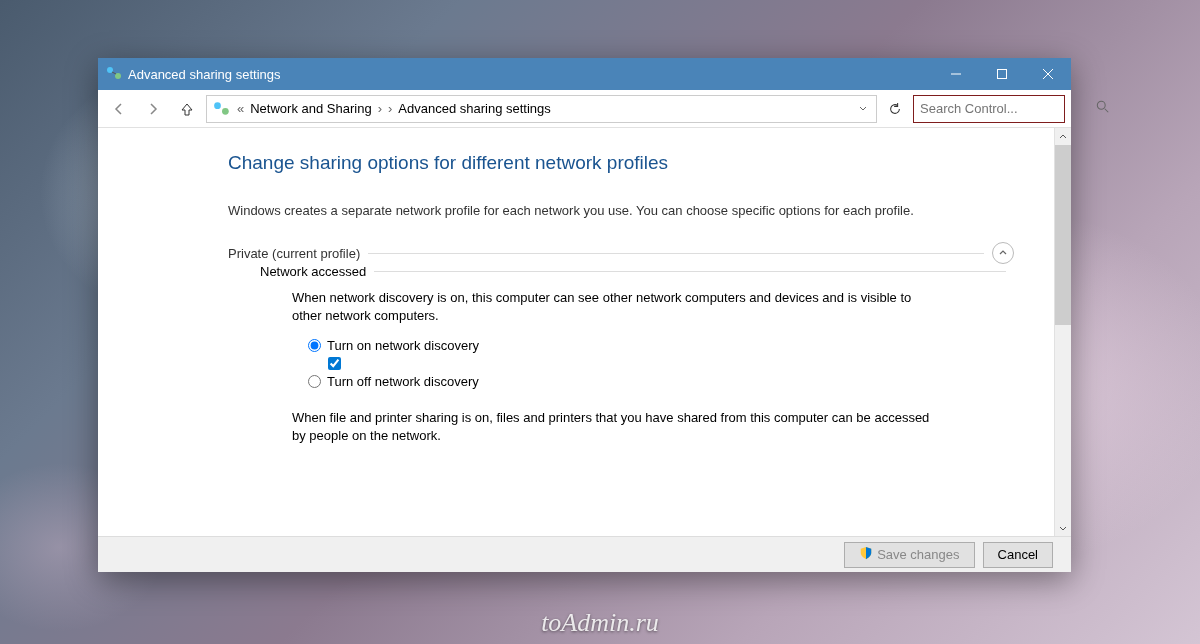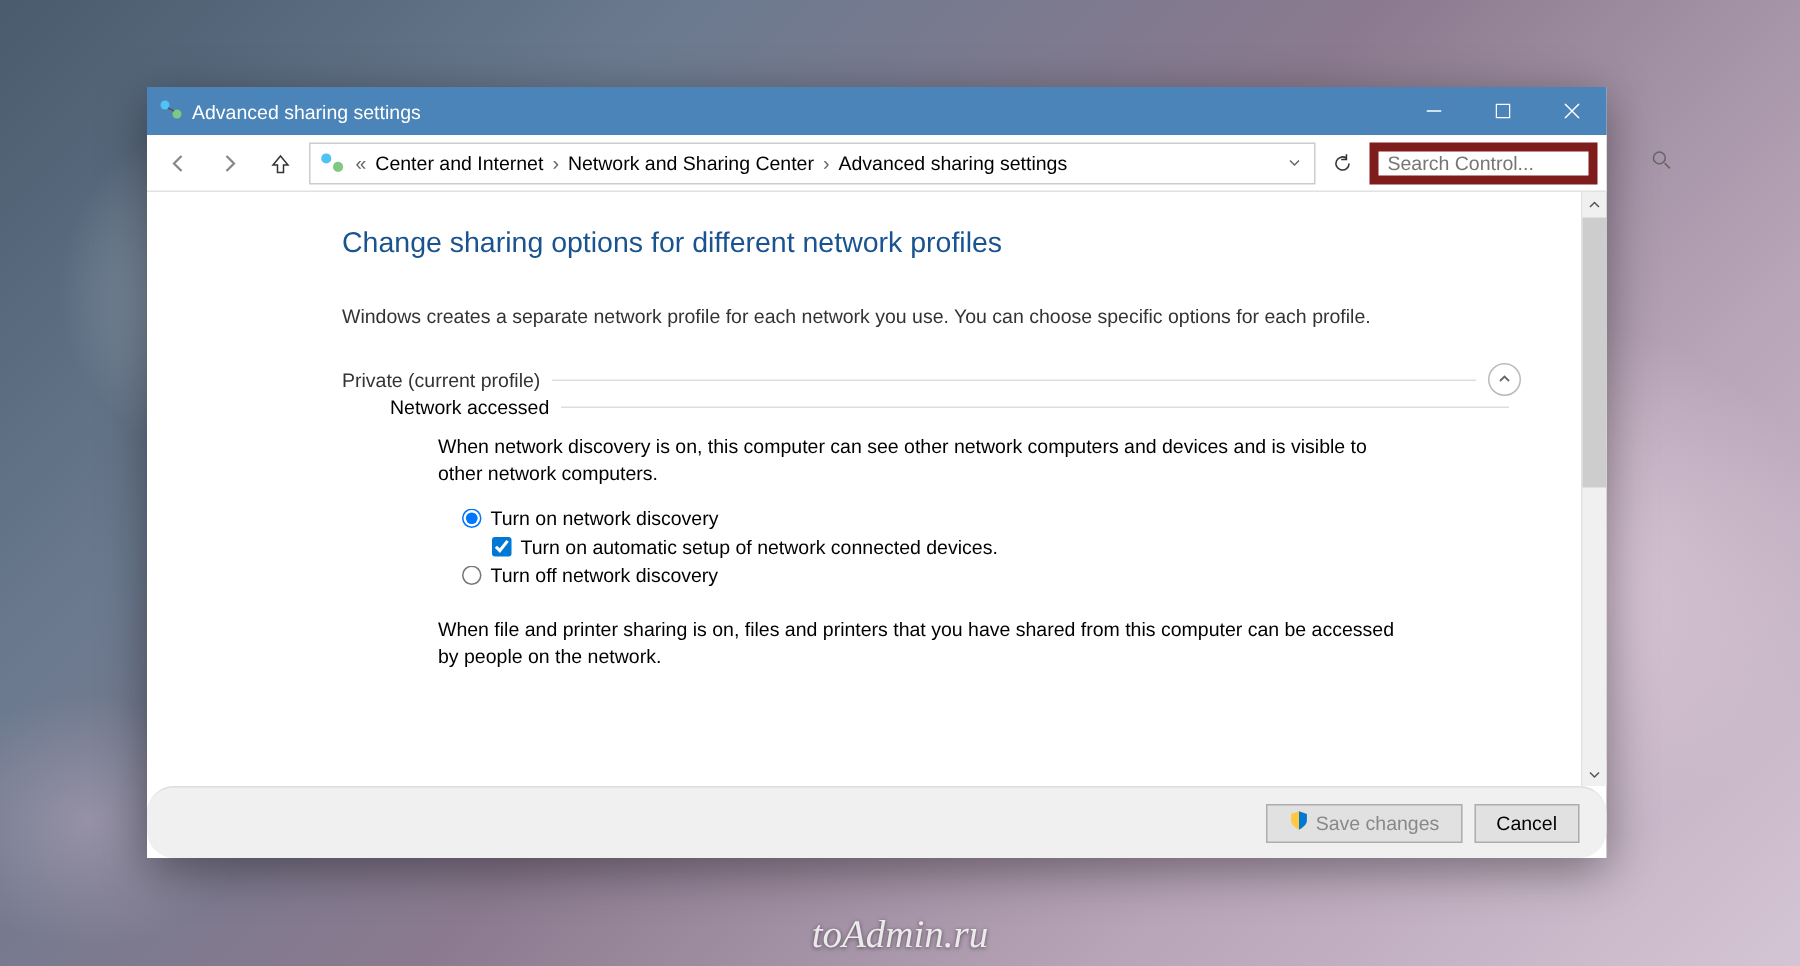--- a/index.html
+++ b/index.html
@@ -88,21 +88,21 @@
   .crumb-sep { color: #666; padding: 0 2px; }
   .crumb-link { color: #000; cursor: pointer; padding: 2px 2px; }
   .crumb-dropdown { color: #666; padding: 0 4px; margin-left: auto; }
   .refresh-btn {
     width: 28px; height: 28px;
     display: flex; align-items: center; justify-content: center;
     border: 1px solid transparent;
   }
   .search-box {
     width: 152px; height: 28px;
-    border: 6px solid #7f1d1d;
+    border: 1px solid #7f1d1d;
     display: flex;
     align-items: center;
     padding: 0 6px;
     color: #777;
   }
   .search-box input {
     border: none; outline: none; flex: 1; font-size: 13px; color: #777; background: transparent;
   }
   .search-icon { color: #666; }
 
@@ -202,29 +202,28 @@
   .scroll-up { top: 0; }
   .scroll-down { bottom: 0; }
   .scroll-thumb {
     position: absolute;
     top: 17px; left: 0; right: 0;
     height: 180px;
     background: #cdcdcd;
   }
 
   .button-bar {
-    height: 48px;
+    height: 36px;
     background: #f0f0f0;
     border-top: 1px solid #ddd;
     display: flex;
     align-items: center;
     justify-content: flex-end;
     padding-right: 18px;
     gap: 8px;
-    border-radius: 18px;
   }
   .btn {
     height: 26px;
     padding: 0 14px;
     border: 1px solid #adadad;
     background: #e1e1e1;
     font-size: 13px;
     cursor: pointer;
     display: flex;
     align-items: center;
@@ -301,23 +300,22 @@
     </div>
 
     <div class="breadcrumb-container">
       <span class="breadcrumb-icon">
         <svg viewBox="0 0 16 16" width="18" height="18">
           <circle cx="4" cy="5" r="3" fill="#4fc3f7"></circle>
           <circle cx="11" cy="10" r="3" fill="#81c784"></circle>
         </svg>
       </span>
       <span class="crumb-sep">«</span>
-      <span class="crumb-link">Center and Internet</span>
+      <span class="crumb-link">Network and Sharing</span>
       <span class="crumb-sep">›</span>
-      <span class="crumb-link">Network and Sharing Center</span>
       <span class="crumb-sep">›</span>
       <span class="crumb-link">Advanced sharing settings</span>
       <span class="crumb-dropdown">
         <svg width="10" height="10" viewBox="0 0 10 10">
             <path d="M2 4 L5 7 L8 4" fill="none" stroke="currentColor" stroke-width="1"></path>
           </svg>
       </span>
     </div>
 
     <div class="refresh-btn">
@@ -360,21 +358,20 @@
             <div class="section-rule"></div>
           </div>
           <p class="subsection-desc">When network discovery is on, this computer can see other network computers and devices and is visible to other network computers.</p>
           <div class="radio-group">
             <label class="radio-item">
               <input type="radio" name="nd" checked="" style="">
               <span>Turn on network discovery</span>
             </label>
             <label class="checkbox-item">
               <input type="checkbox" checked="" style="">
-              <span>Turn on automatic setup of network connected devices.</span>
             </label>
             <label class="radio-item">
               <input type="radio" name="nd" style="">
               <span>Turn off network discovery</span>
             </label>
           </div>
         </div>
 
         <div class="subsection">
           <p class="subsection-desc">When file and printer sharing is on, files and printers that you have shared from this computer can be accessed by people on the network.</p>

